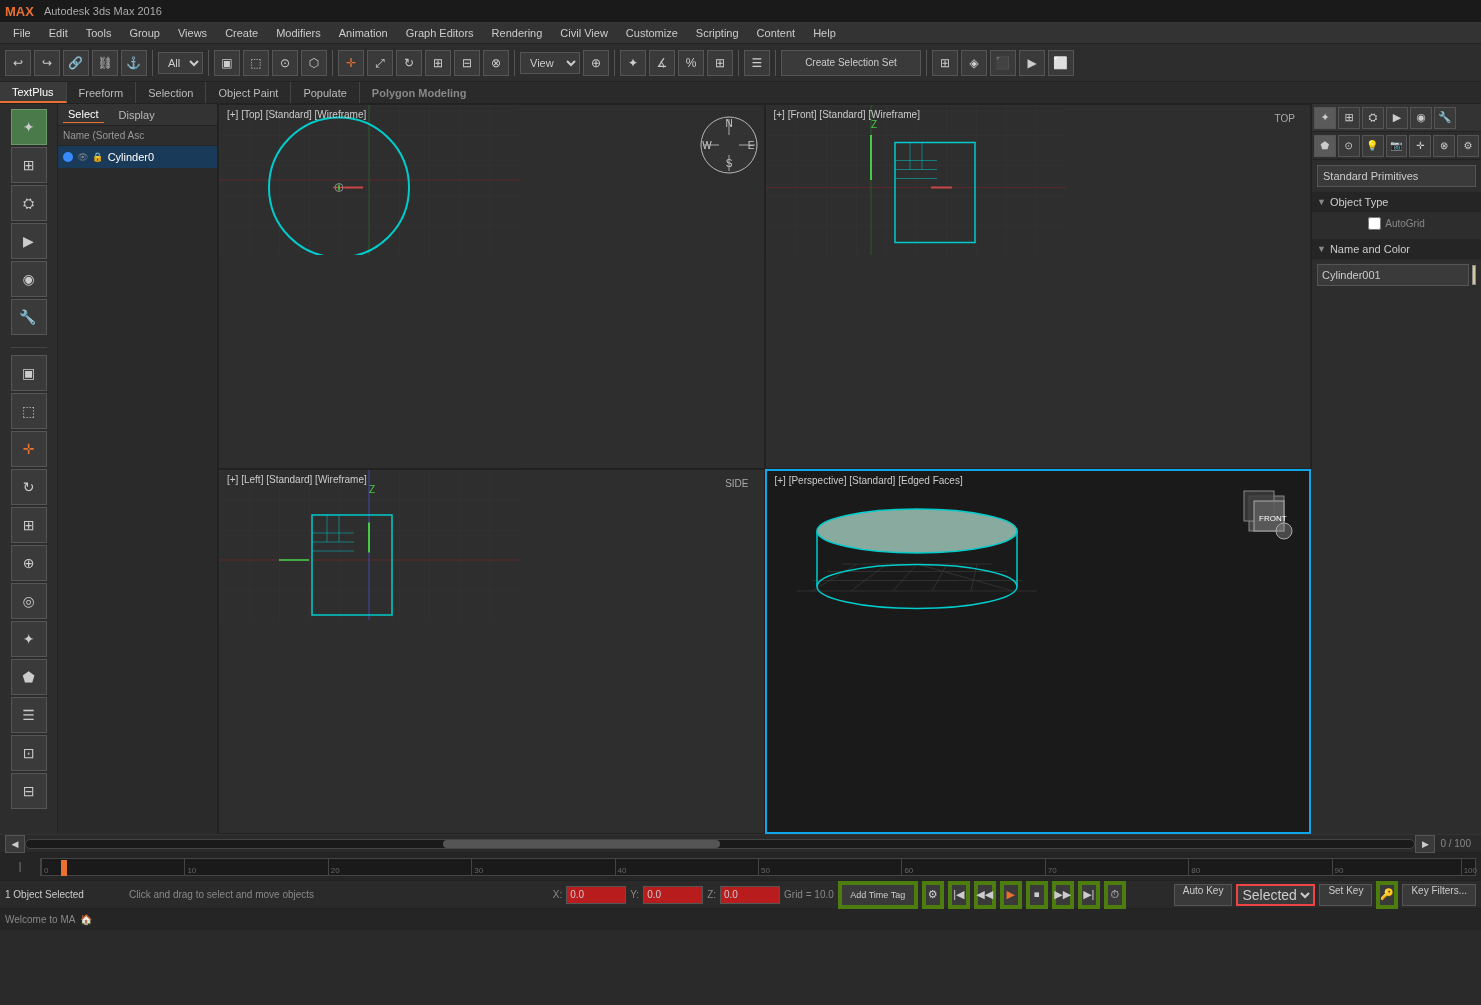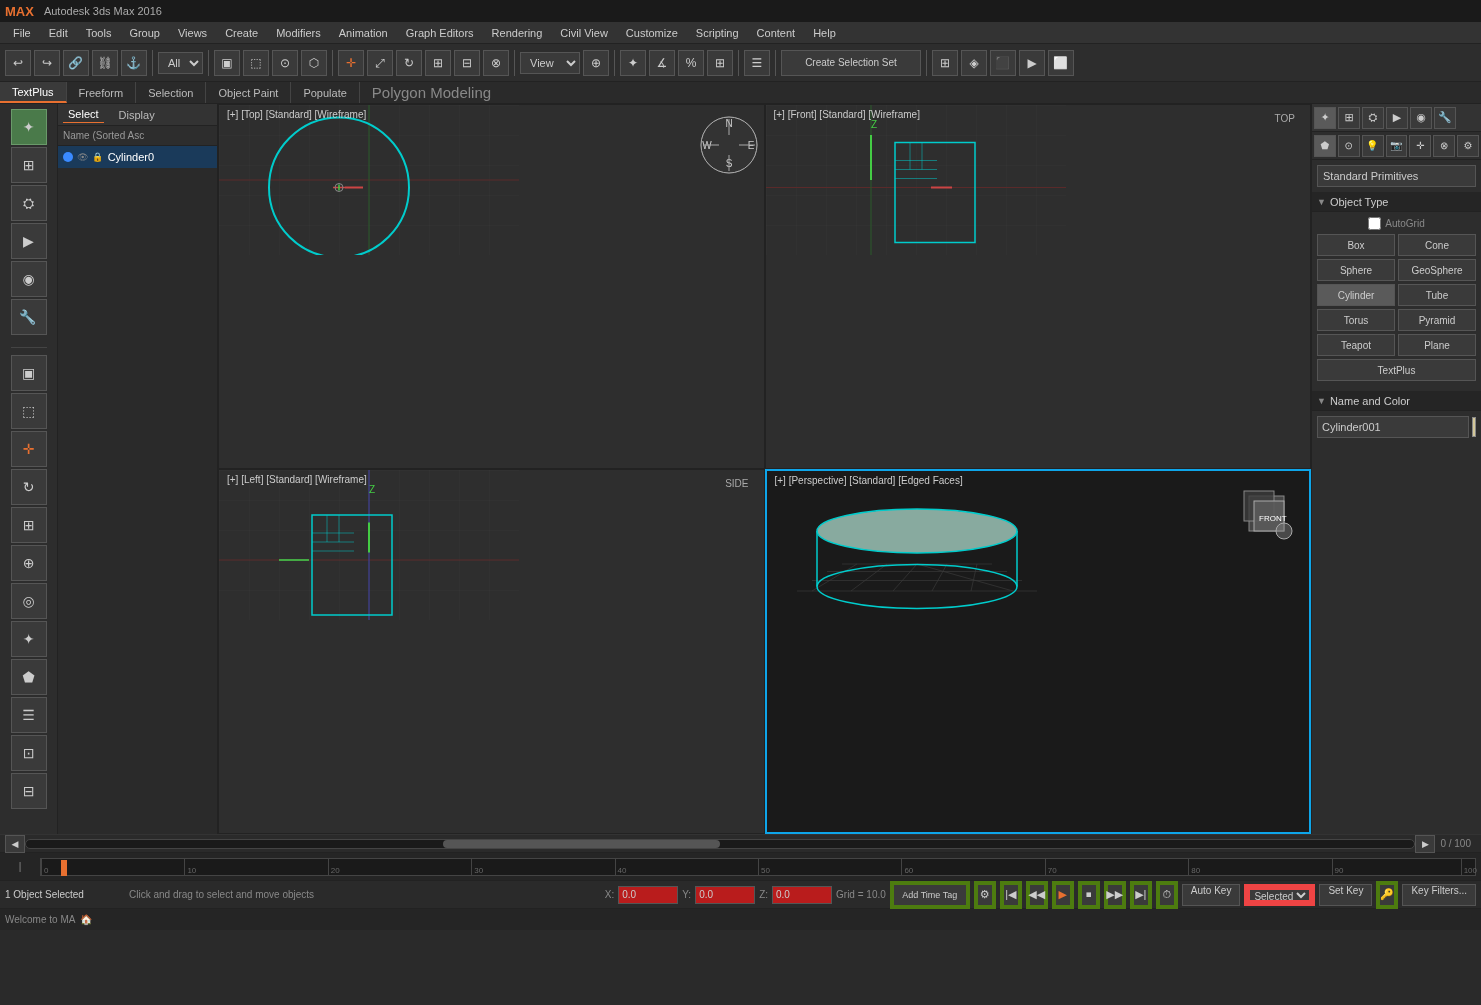--- a/index.html
+++ b/index.html
@@ -103,22 +103,23 @@
       display: flex;
       align-items: center;
     }
     .mode-tab.active {
       background: #3a3a3a;
       color: #fff;
       border-bottom: 2px solid #e87030;
     }
     .mode-tab-sub {
       padding: 2px 12px;
-      font-size: 15px;
+      font-size: 11px;
       color: #888;
+      font-weight: bold;
     }
 
     
     #main-layout {
       display: flex;
       height: calc(1005px - 22px - 22px - 38px - 22px - 28px - 28px);
     }
 
     
     #left-panel {
@@ -445,20 +446,21 @@
       font-size: 11px;
     }
     .autokey-btn {
       height: 22px;
       padding: 0 8px;
       background: #3a3a3a;
       border: 1px solid #555;
       color: #ccc;
       font-size: 10px;
       cursor: pointer;
+      margin-left: 44px;
     }
     .setkey-btn {
       height: 22px;
       padding: 0 8px;
       background: #3a3a3a;
       border: 1px solid #555;
       color: #ccc;
       font-size: 10px;
       cursor: pointer;
     }
@@ -860,33 +862,20 @@
       <span class="collapse-arrow">▼</span>
       <span>Object Type</span>
     </div>
     <div id="object-type-section">
       <div class="autogrid-label">
         <label style="display:flex;align-items:center;gap:4px;justify-content:center;cursor:pointer;">
           <input type="checkbox" style="">
           <span>AutoGrid</span>
         </label>
       </div>
-      <div class="prim-grid">
-        <div class="prim-btn">Box</div>
-        <div class="prim-btn">Cone</div>
-        <div class="prim-btn">Sphere</div>
-        <div class="prim-btn">GeoSphere</div>
-        <div class="prim-btn" style="background:#5a5a5a;">Cylinder</div>
-        <div class="prim-btn">Tube</div>
-        <div class="prim-btn">Torus</div>
-        <div class="prim-btn">Pyramid</div>
-        <div class="prim-btn">Teapot</div>
-        <div class="prim-btn">Plane</div>
-        <div class="prim-btn wide">TextPlus</div>
-      </div>
     </div>
 
     <div class="section-header">
       <span class="collapse-arrow">▼</span>
       <span>Name and Color</span>
     </div>
     <div id="name-color-section">
       <div class="name-color-row">
         <input type="text" class="name-input" value="Cylinder001" style="">
         <div class="color-swatch" style="background:#d4c89a;"></div>
@@ -962,21 +951,21 @@
   <div class="anim-btn">⚙</div>
   <div class="anim-btn">|◀</div>
   <div class="anim-btn">◀◀</div>
   <div class="anim-btn" style="color:#e87030;">▶</div>
   <div class="anim-btn">⏹</div>
   <div class="anim-btn">▶▶</div>
   <div class="anim-btn">▶|</div>
   <div class="anim-btn">⏱</div>
 
   <div class="autokey-btn">Auto Key</div>
-  <select style="height:22px;background:#3a3a3a;border:6px solid #ef4444;color:#ccc;font-size:10px;">
+  <select style="height:22px;background:#3a3a3a;border:2px solid #ef4444;color:#ccc;font-size:14px;">
     <option>Selected</option>
   </select>
   <div class="setkey-btn">Set Key</div>
   <div class="anim-btn">🔑</div>
   <div class="key-filter-btn">Key Filters...</div>
 </div>
 
 <div id="bottom-bar">
   <span>Welcome to MA</span>
   <span style="margin-left:5px;">🏠</span>

